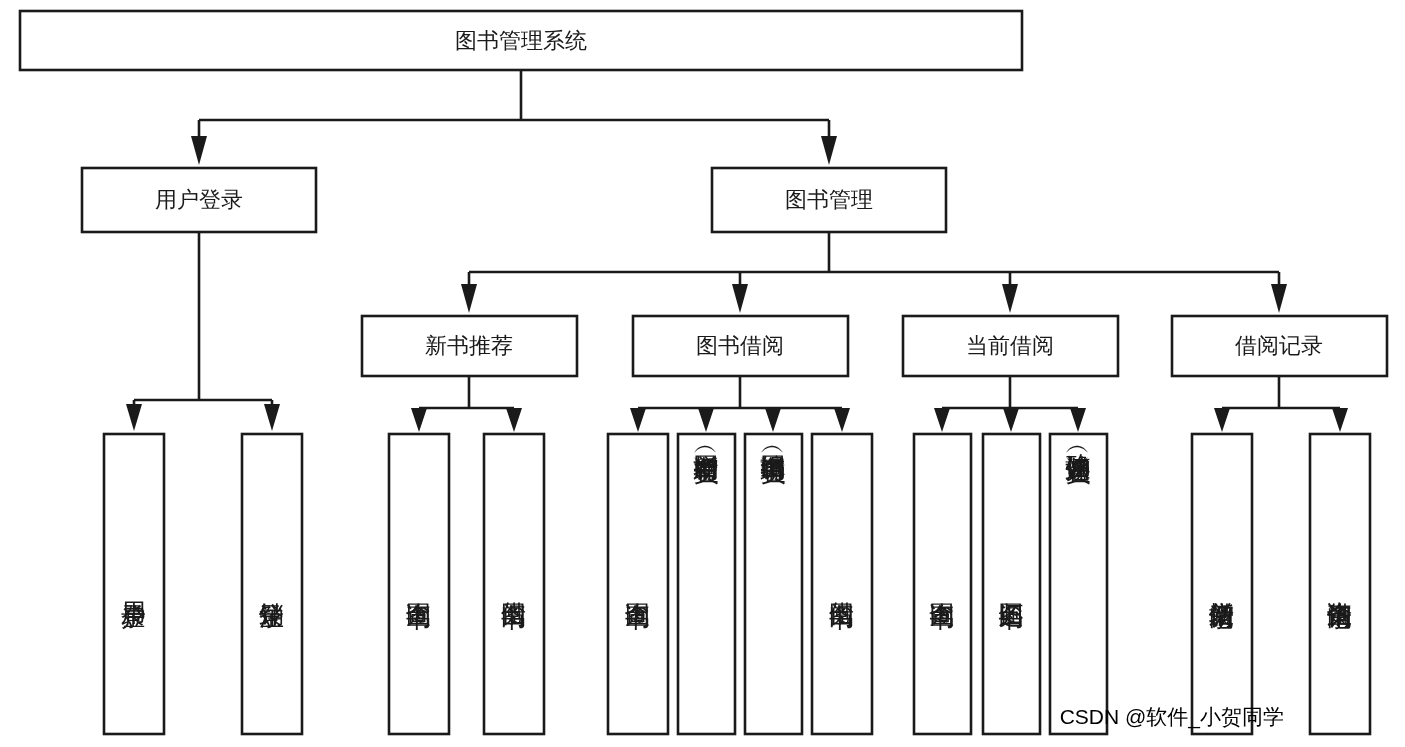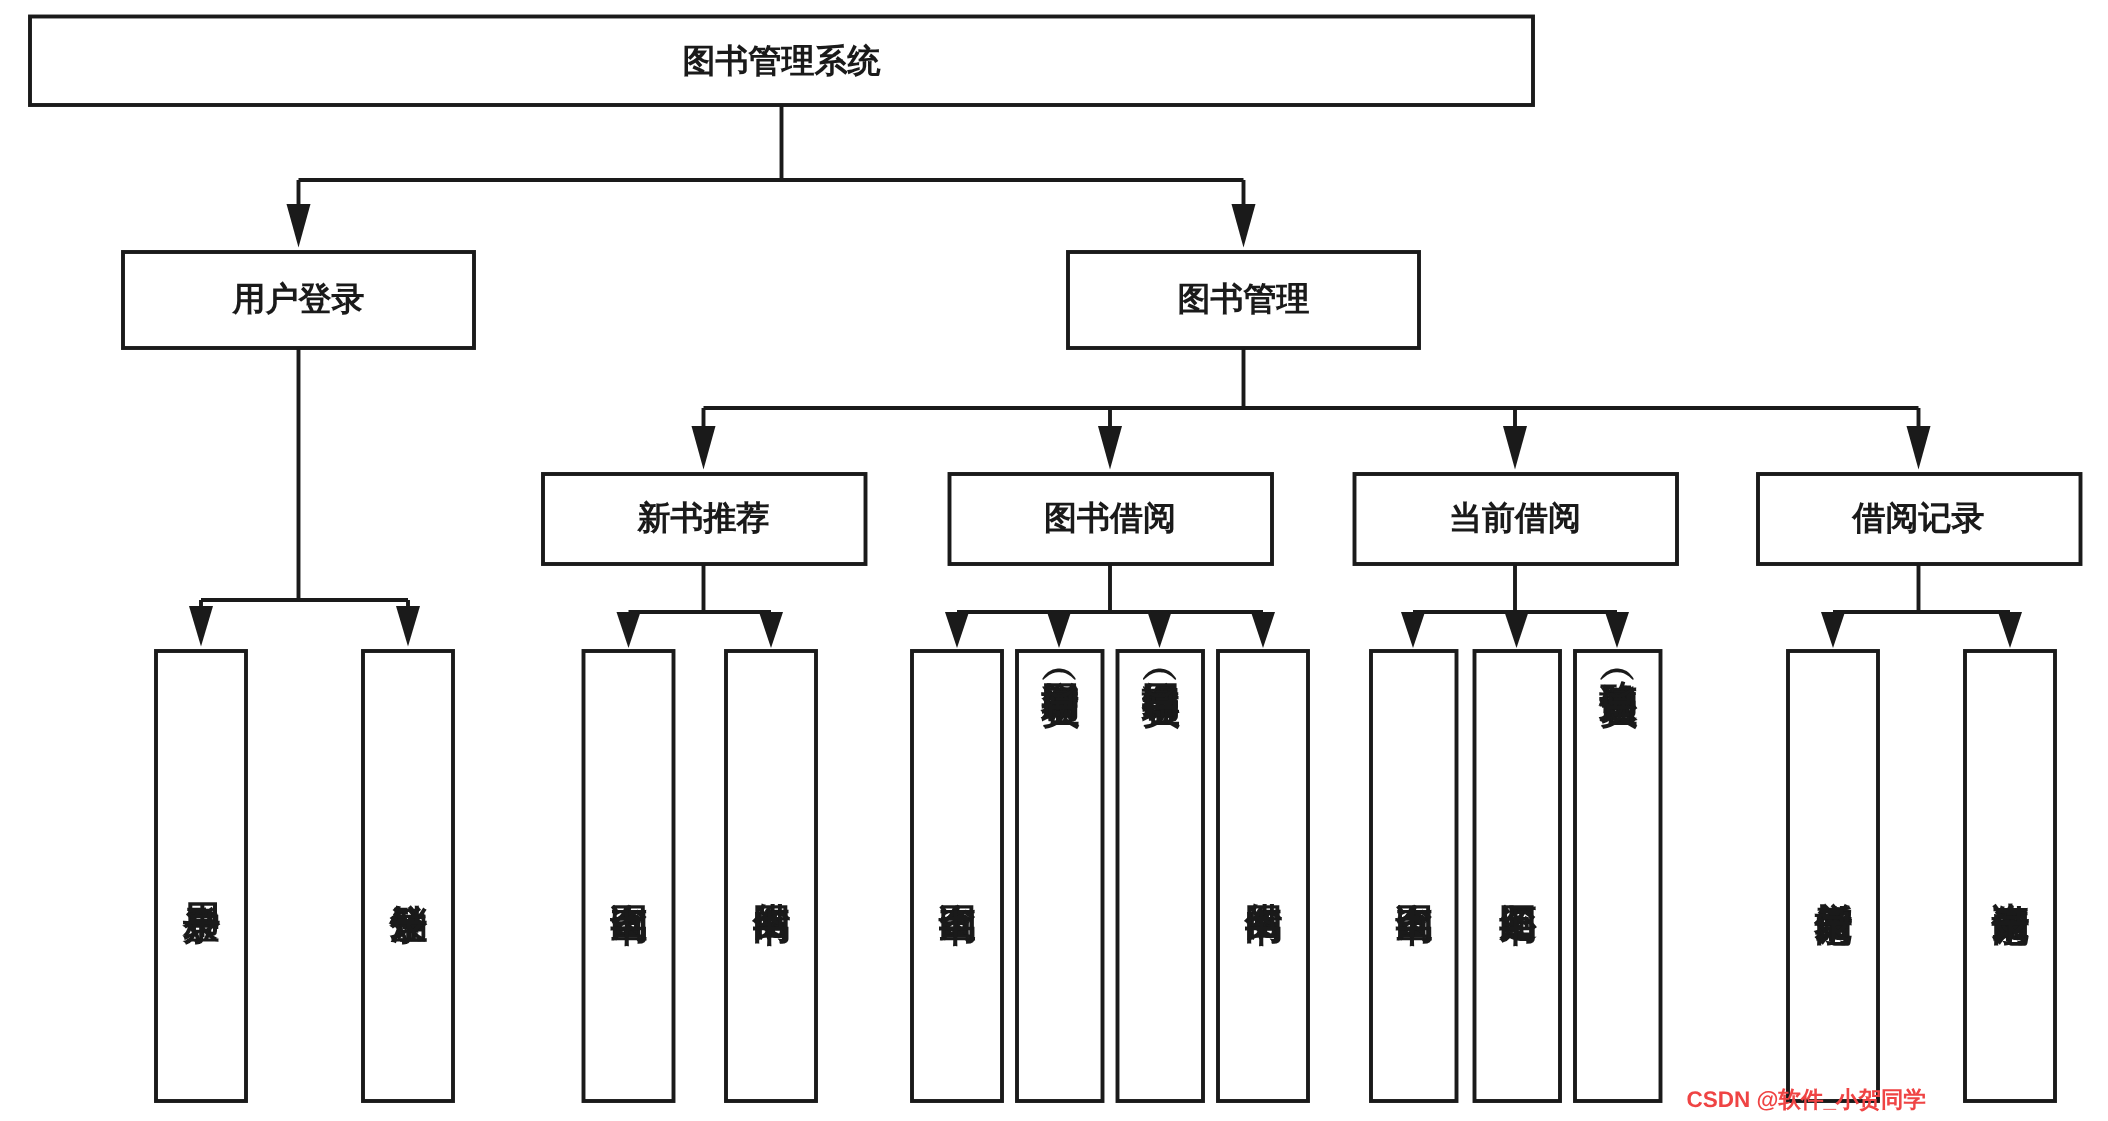--- a/index.html
+++ b/index.html
@@ -11,21 +11,20 @@
     width: 1405px;
     height: 747px;
     font-family: "Liberation Sans", "DejaVu Sans", sans-serif;
     overflow: hidden;
   }
   #diagram-root {
     position: relative;
     width: 1292px;
     height: 747px;
     background: #ffffff;
-    font-weight: bold;
   }
   svg#tree-svg {
     position: absolute;
     top: 0;
     left: 0;
     width: 1405px;
     height: 747px;
   }
   .node-box {
     fill: #ffffff;
@@ -68,24 +67,24 @@
     font-size: 25px;
     line-height: 1.04;
     color: #1a1a1a;
     letter-spacing: 1px;
     white-space: nowrap;
     text-align: center;
   }
   .watermark {
     position: absolute;
     right: 8px;
-    bottom: 4px;
-    font-family: "Liberation Sans", "DejaVu Sans", sans-serif;
-    font-size: 15px;
-    color: #ef4444;
+    bottom: 16px;
+    font-family: "Liberation Sans", "DejaVu Sans", sans-serif;
+    font-size: 21px;
+    color: #000000;
     white-space: nowrap;
     pointer-events: none;
   }
 </style>
 </head>
 <body>
 
 <div id="diagram-root">
 
   <svg id="tree-svg" viewBox="0 0 1405 747" xmlns="http://www.w3.org/2000/svg">

